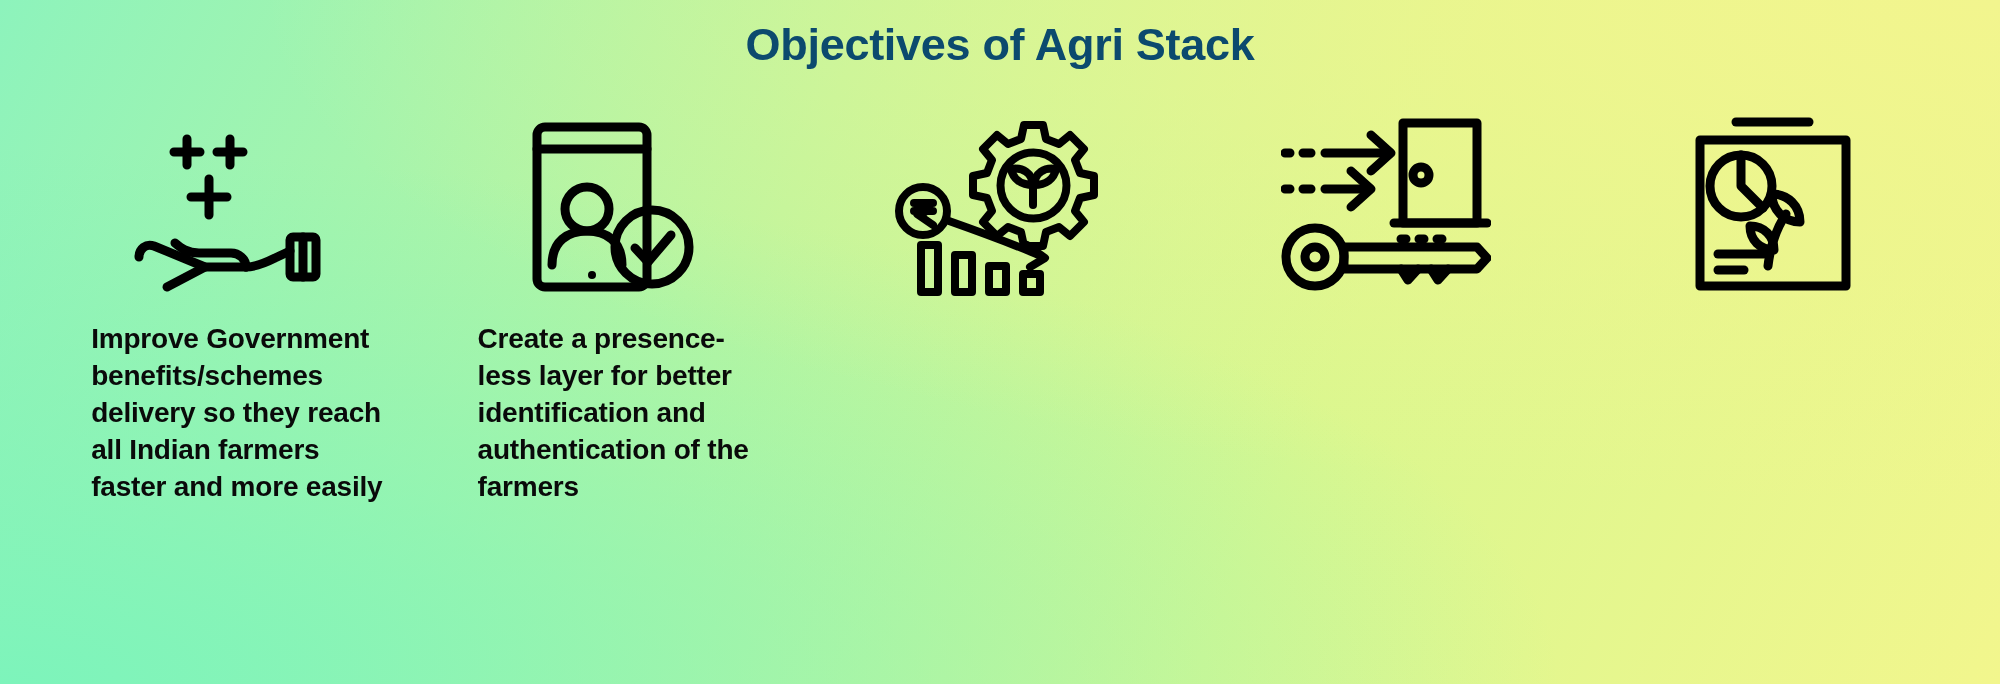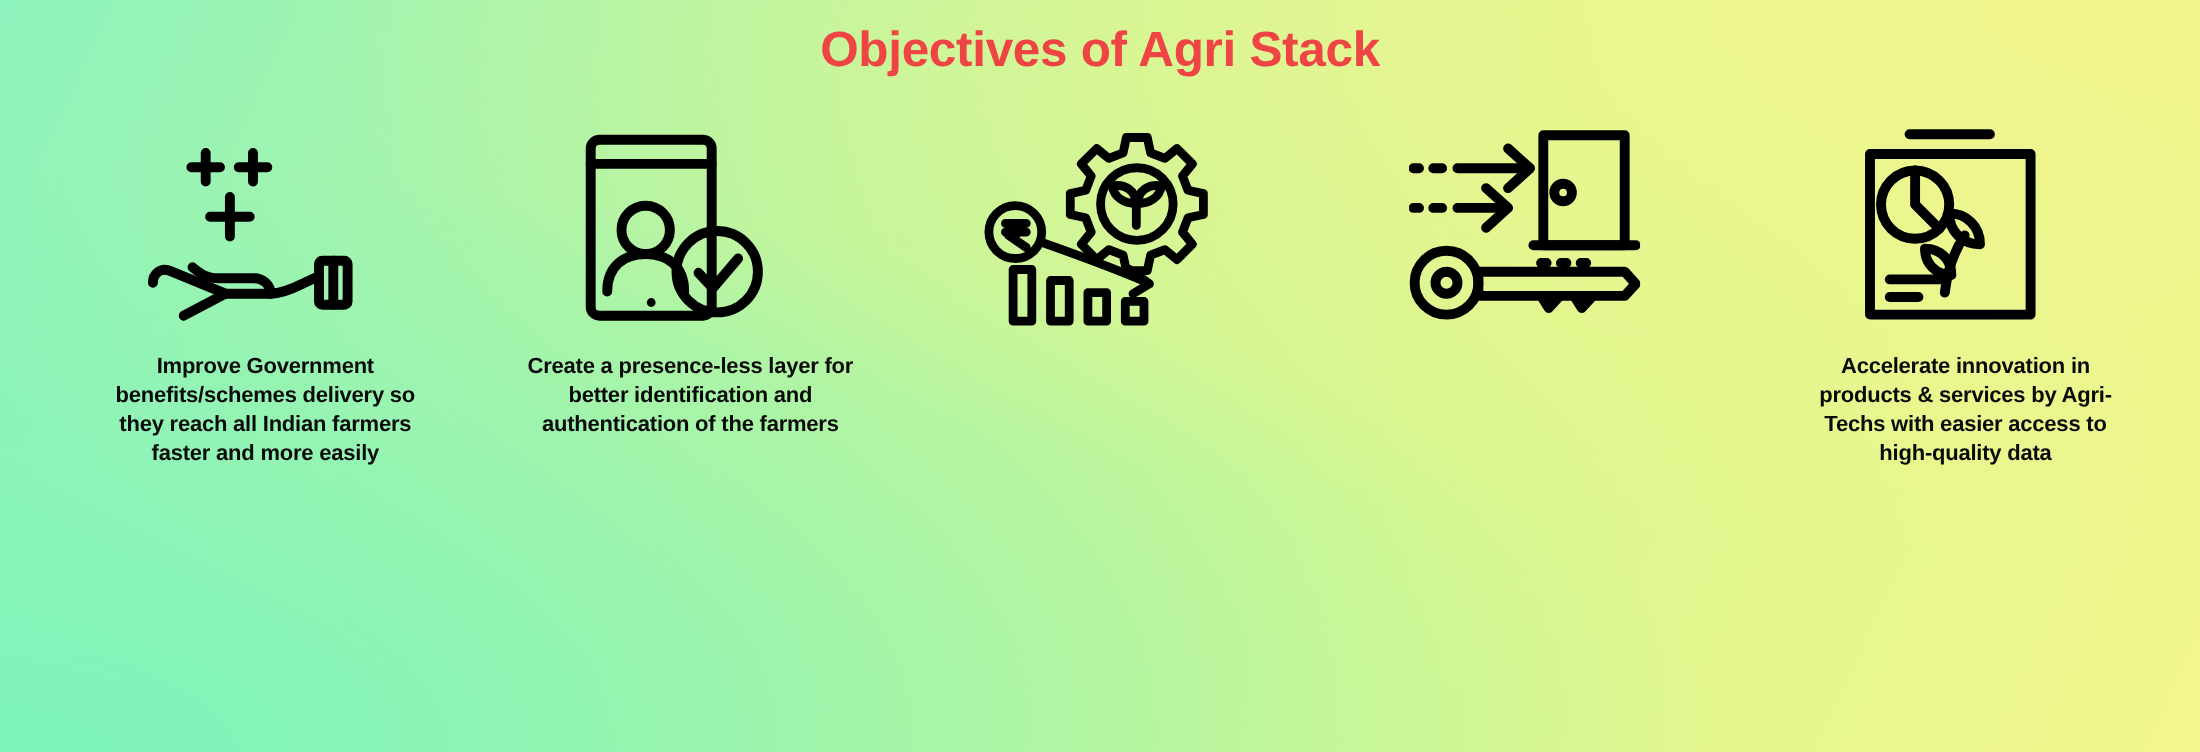--- a/index.html
+++ b/index.html
@@ -12,21 +12,21 @@
       linear-gradient(115deg, #8df3bc 0%, #bdf59e 38%, #d9f78f 65%, #f2f68d 100%);
     overflow:hidden;
     position:relative;
   }
   .board { width:2000px; height:684px; position:relative; display:flex; flex-direction:column; }
 
   .page-title {
     text-align:center;
     font-size:45px;
     font-weight:bold;
-    color:#ef4444;
+    color:#0c4a6e;
     letter-spacing:-0.3px;
     margin-top:20px;
     line-height:1.1;
   }
 
   .columns {
     display:flex;
     justify-content:center;
     align-items:flex-start;
     margin-top:42px;
@@ -42,22 +42,22 @@
     height:190px;
     width:230px;
     display:flex;
     align-items:center;
     justify-content:center;
   }
   .icon-wrap svg { display:block; }
   .col-caption {
     margin-top:18px;
     width:300px;
-    text-align:center;
-    font-size:20px;
+    text-align:left;
+    font-size:28px;
     font-weight:bold;
     line-height:1.33;
     color:#0a0a0a;
     letter-spacing:-0.2px;
     margin-left:28px;
   }
 </style>
 </head>
 <body>
 
@@ -145,17 +145,16 @@
           <path d="M22 26 L168 26 L168 172 L22 172 Z"></path>
           <circle cx="63" cy="72" r="31"></circle>
           <path d="M63 72 L63 41 M63 72 L85 94"></path>
           <path d="M122 108 C122 92 110 80 94 80 C94 96 106 108 122 108 Z"></path>
           <path d="M96 136 C96 122 86 112 72 112 C72 126 82 136 96 136 Z"></path>
           <path d="M108 100 C98 115 92 135 90 152"></path>
           <path d="M40 140 L86 140"></path>
           <path d="M40 156 L66 156"></path>
         </svg>
       </div>
-      <div class="col-caption">Accelerate innovation in products &amp; services by Agri-Techs with easier access to high-quality data</div>
     </div>
 
   </div>
 </div>
 
 </body></html>

